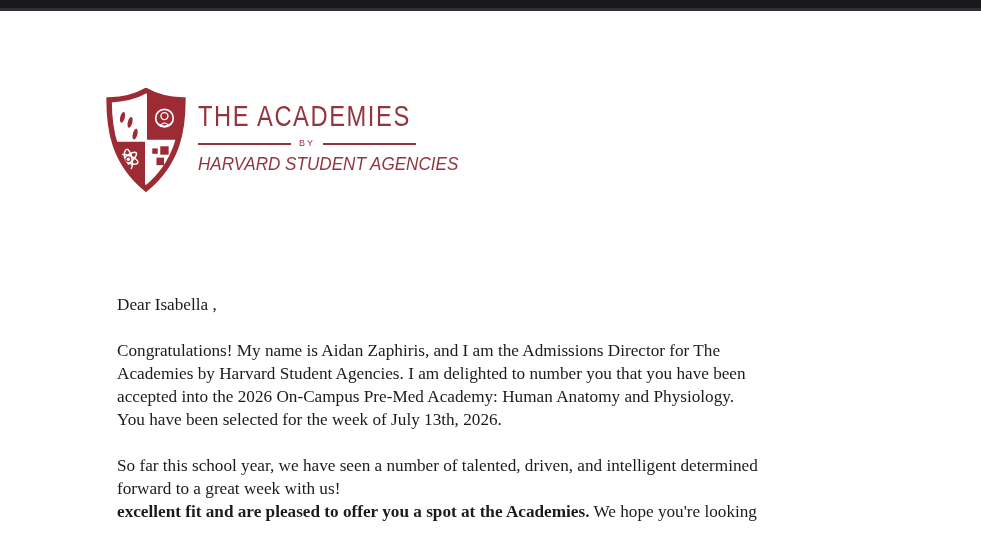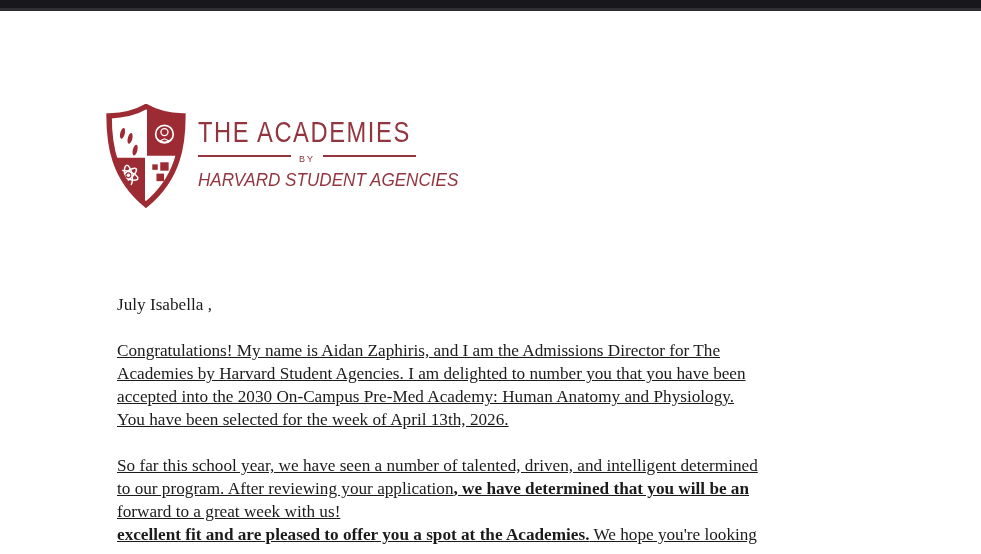--- a/index.html
+++ b/index.html
@@ -14,54 +14,54 @@
     background:#ffffff;
     font-family:"Liberation Serif", serif;
   }
   
   .topbar{
     position:absolute;left:0;top:0;width:981px;height:11px;
     background:linear-gradient(var(--bar) 0 8px,#2e2e35 8px 11px);
   }
   
   .logo{
-    position:absolute;left:104px;top:104px;
+    position:absolute;left:104px;top:88px;
     display:flex;align-items:flex-start;
   }
   .crest{width:84px;height:104px;display:block;margin-right:10px;}
   .logo-text{padding-top:13px;width:224px;}
   .logo-title{
     font-family:"Liberation Sans", sans-serif;
     font-weight:300;font-size:30px;line-height:1;
     color:var(--maroon-text);letter-spacing:2px;white-space:nowrap;
     transform:scaleX(0.79);transform-origin:0 0;
   }
   .by-row{
-    display:flex;gap:8px;
+    display:flex;align-items:center;gap:8px;
     width:218px;margin-top:8px;color:var(--maroon-text);
   }
   .by-row .rule{flex:1;height:2px;background:var(--maroon-text);}
   .by-label{
     font-family:"Liberation Sans", sans-serif;
     font-size:9px;letter-spacing:2px;line-height:1;
   }
   .logo-sub{
     margin-top:6px;
     font-family:"Liberation Sans", sans-serif;
     font-style:italic;font-size:19px;line-height:1;
     color:var(--maroon-text);white-space:nowrap;
     transform:scaleX(0.90);transform-origin:0 0;
   }
   
   .letter{
     position:absolute;left:117px;top:293px;width:780px;
     font-size:17.2px;line-height:23px;color:var(--ink);
   }
   .salutation{margin:0 0 23px 0;white-space:nowrap;}
-  .para{margin:0 0 23px 0;text-decoration:underline;}
+  .para{margin:0 0 23px 0;}
   .line{white-space:nowrap;}
   .b{font-weight:bold;}
 </style>
 </head>
 <body>
 
 <div class="topbar"></div>
 
 <div class="logo">
   <svg class="crest" viewBox="0 0 100 124" aria-hidden="true">
@@ -113,28 +113,27 @@
     <div class="by-row">
       <span class="rule"></span>
       <span class="by-label">BY</span>
       <span class="rule"></span>
     </div>
     <div class="logo-sub">HARVARD STUDENT AGENCIES</div>
   </div>
 </div>
 
 <div class="letter">
-  <div class="salutation">July Isabella ,</div>
+  <div class="salutation">Dear Isabella ,</div>
   <div id="letter-body">
       <div class="para">
         <div class="line"><span>Congratulations! My name is Aidan Zaphiris, and I am the Admissions Director for The</span></div>
         <div class="line"><span>Academies by Harvard Student Agencies. I am delighted to number you that you have been</span></div>
-        <div class="line"><span>accepted into the 2030 On-Campus Pre-Med Academy: Human Anatomy and Physiology.</span></div>
-        <div class="line"><span>You have been selected for the week of April 13th, 2026.</span></div>
+        <div class="line"><span>accepted into the 2026 On-Campus Pre-Med Academy: Human Anatomy and Physiology.</span></div>
+        <div class="line"><span>You have been selected for the week of July 13th, 2026.</span></div>
       </div>
       <div class="para">
         <div class="line"><span>So far this school year, we have seen a number of talented, driven, and intelligent determined</span></div>
-        <div class="line"><span>to our program. After reviewing your application</span><span class="b">, we have determined that you will be an</span></div>
         <div class="line"><span>forward to a great week with us!</span></div>
         <div class="line"><span class="b">excellent fit and are pleased to offer you a spot at the Academies.</span><span> We hope you're looking</span></div>
       </div>
     </div>
 </div>
 
 </body></html>

